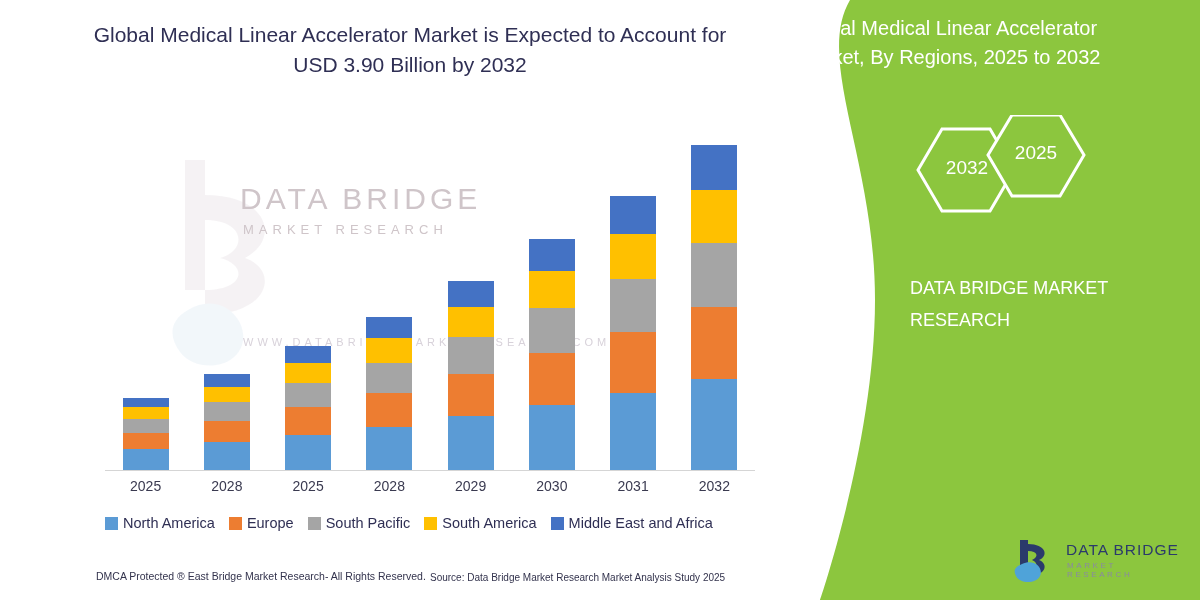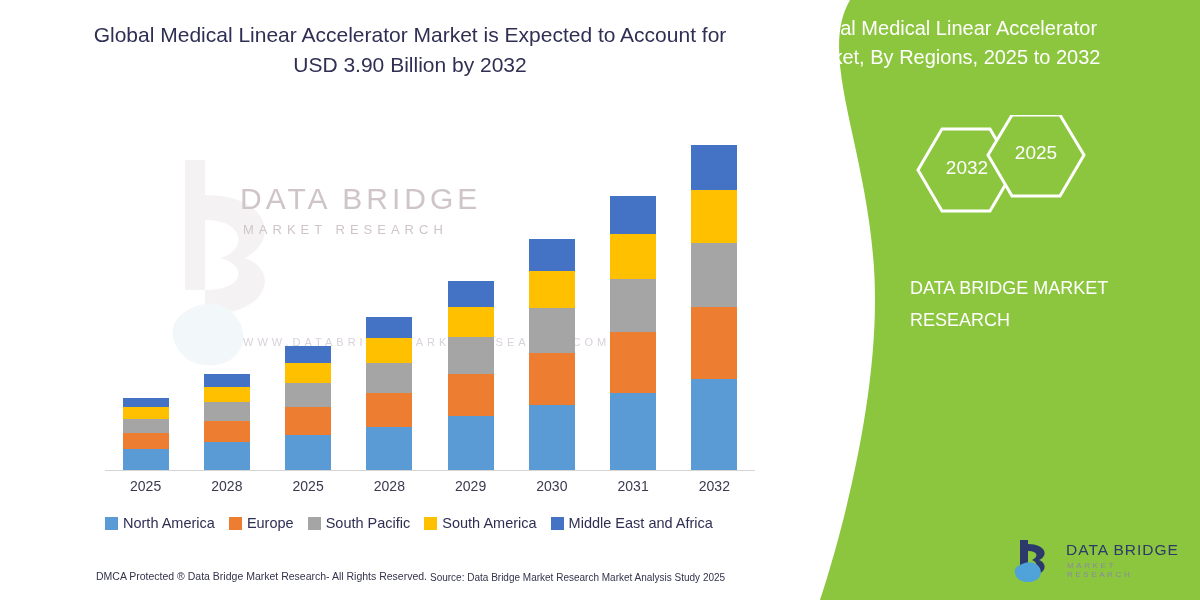--- a/index.html
+++ b/index.html
@@ -153,21 +153,21 @@
       <div class="legend-item">
         <span class="legend-swatch" style="background: rgb(255, 192, 0);"></span>
         <span class="legend-text">South America</span>
       </div>
       <div class="legend-item">
         <span class="legend-swatch" style="background: rgb(68, 114, 196);"></span>
         <span class="legend-text">Middle East and Africa</span>
       </div>
     </div>
 
-  <div class="footer-left">DMCA Protected ® Data Bridge Market Research-  All Rights Reserved.</div>
+  <div class="footer-left">DMCA Protected ® East Bridge Market Research-  All Rights Reserved.</div>
   <div class="footer-right">Source: Data Bridge Market Research  Market Analysis Study 2025</div>
 </div>
 
 <div id="right-panel">
   <svg class="greenshape" viewBox="0 0 420 600" preserveAspectRatio="none">
     <path d="M70 0 L420 0 L420 600 L40 600 C40 600 95 440 95 300 C95 160 35 60 70 0 Z" fill="#8cc63e"></path>
   </svg>
   <div class="content">
     <div class="panel-title">Global Medical Linear Accelerator Market, By Regions, 2025 to 2032</div>
 

